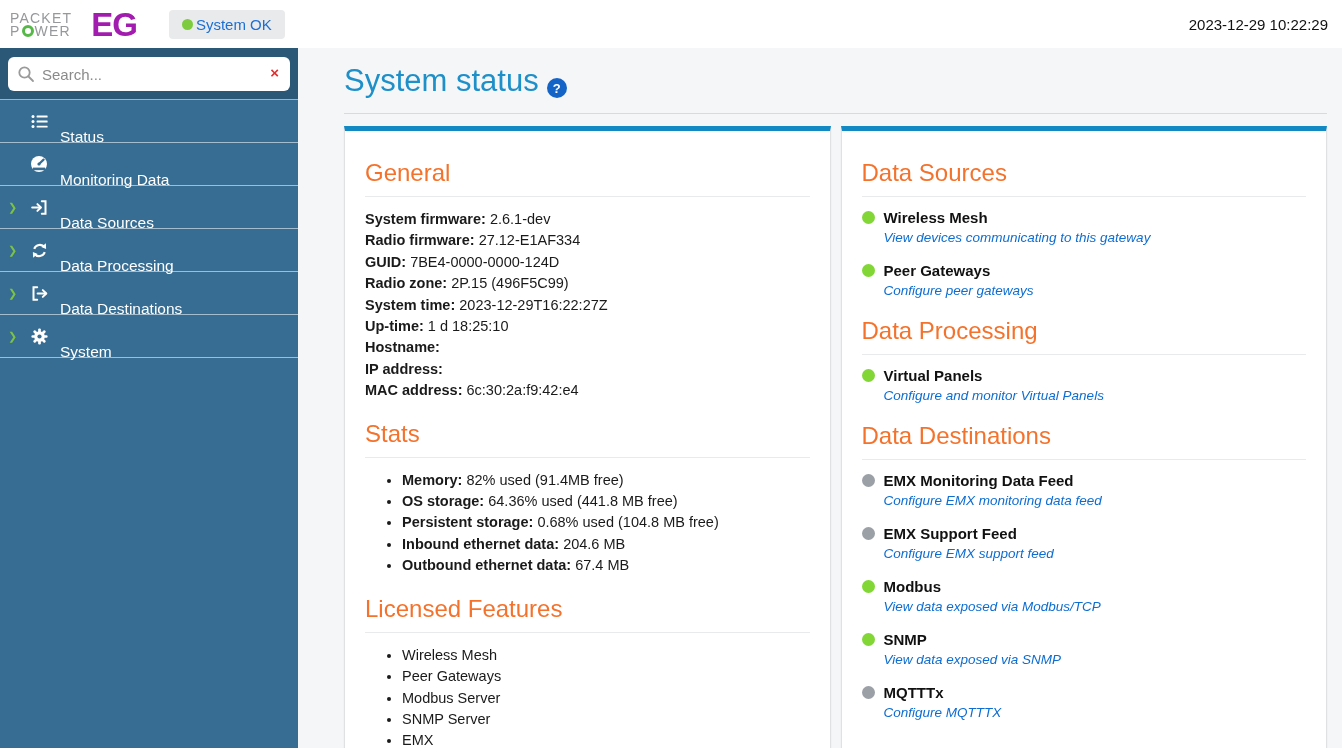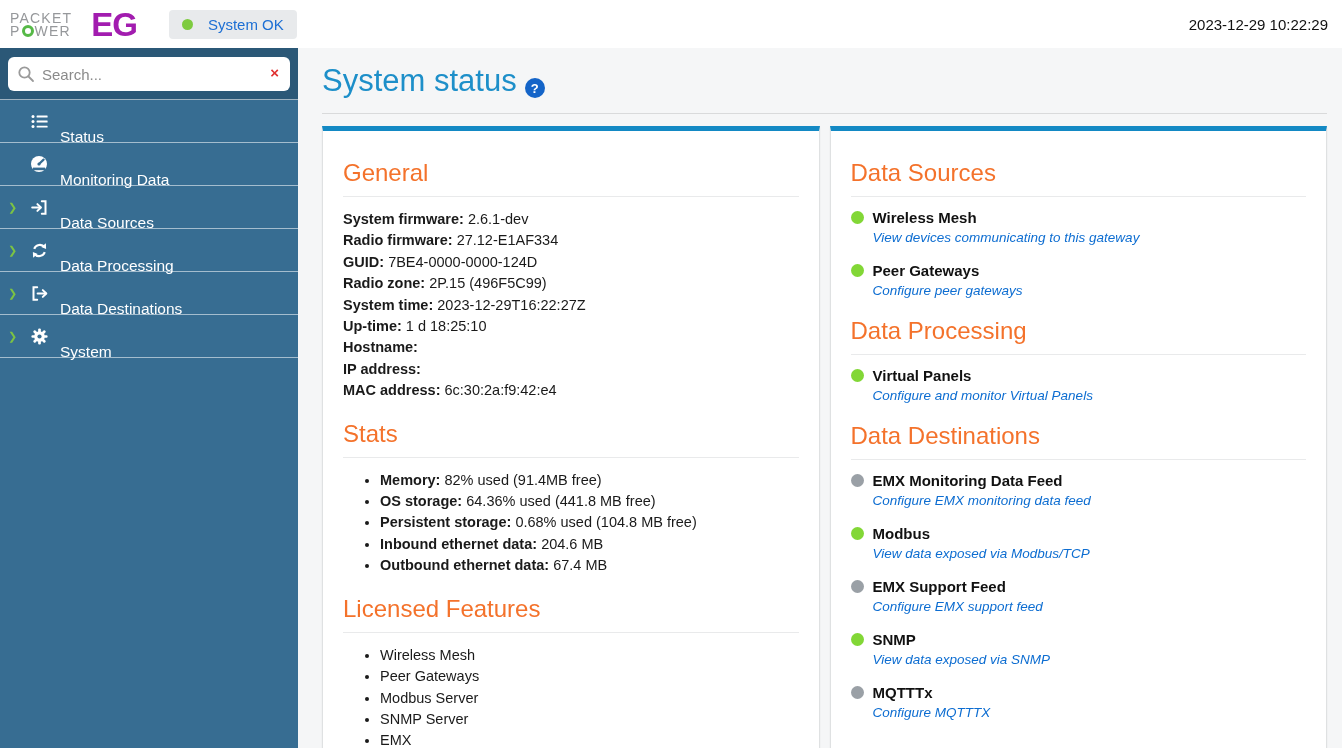--- a/index.html
+++ b/index.html
@@ -25,29 +25,29 @@
   .logo-o {
     display: inline-block; width: 12px; height: 12px; border-radius: 50%;
     border: 3.2px solid #56b947; margin: 0 1px;
   }
   .logo-product {
     font-size: 33px; font-weight: 800; line-height: 27px;
     color: #a21caf; letter-spacing: -1px; margin-left: 19px;
   }
   .status-badge {
     margin-left: 32px; background: #e8eaec; border-radius: 4px;
-    display: flex; align-items: center; gap: 15px;
+    display: flex; align-items: center; gap: 3px;
     padding: 6px 13px; cursor: pointer;
   }
   .badge-dot { width: 11px; height: 11px; border-radius: 50%; background: #7ecb3f; }
   .badge-label { color: #1c6fd4; font-size: 15px; }
   .header-time { margin-left: auto; font-size: 15px; color: #111; }
 
   
-  .main { display: flex; height: 700px; }
+  .main { display: flex; height: 700px; gap: 22px; }
 
   
   .sidebar { width: 298px; flex-shrink: 0; background: #376d92; display: flex; flex-direction: column; }
   .search-strip {
     background: #2b5877; padding: 9px 8px 8px;
     border-bottom: 1px solid rgba(255,255,255,0.55);
   }
   .search-box { position: relative; }
   .search-input {
     width: 100%; height: 34px; border: none; border-radius: 6px;
@@ -317,37 +317,37 @@
         <div class="r-item">
           <div class="r-head">
             <span class="dot" data-status="inactive"></span>
             <span class="r-name">EMX Monitoring Data Feed</span>
           </div>
           <a class="r-link">Configure EMX monitoring data feed</a>
         </div>
 
         <div class="r-item">
           <div class="r-head">
-            <span class="dot" data-status="ok"></span>
-            <span class="r-name">Modbus</span>
-          </div>
-          <a class="r-link">View data exposed via Modbus/TCP</a>
-        </div>
-
-        <div class="r-item">
-          <div class="r-head">
             <span class="dot" data-status="inactive"></span>
             <span class="r-name">EMX Support Feed</span>
           </div>
           <a class="r-link">Configure EMX support feed</a>
         </div>
 
         <div class="r-item">
           <div class="r-head">
             <span class="dot" data-status="ok"></span>
+            <span class="r-name">Modbus</span>
+          </div>
+          <a class="r-link">View data exposed via Modbus/TCP</a>
+        </div>
+
+        <div class="r-item">
+          <div class="r-head">
+            <span class="dot" data-status="ok"></span>
             <span class="r-name">SNMP</span>
           </div>
           <a class="r-link">View data exposed via SNMP</a>
         </div>
 
         <div class="r-item">
           <div class="r-head">
             <span class="dot" data-status="inactive"></span>
             <span class="r-name">MQTTTx</span>
           </div>

